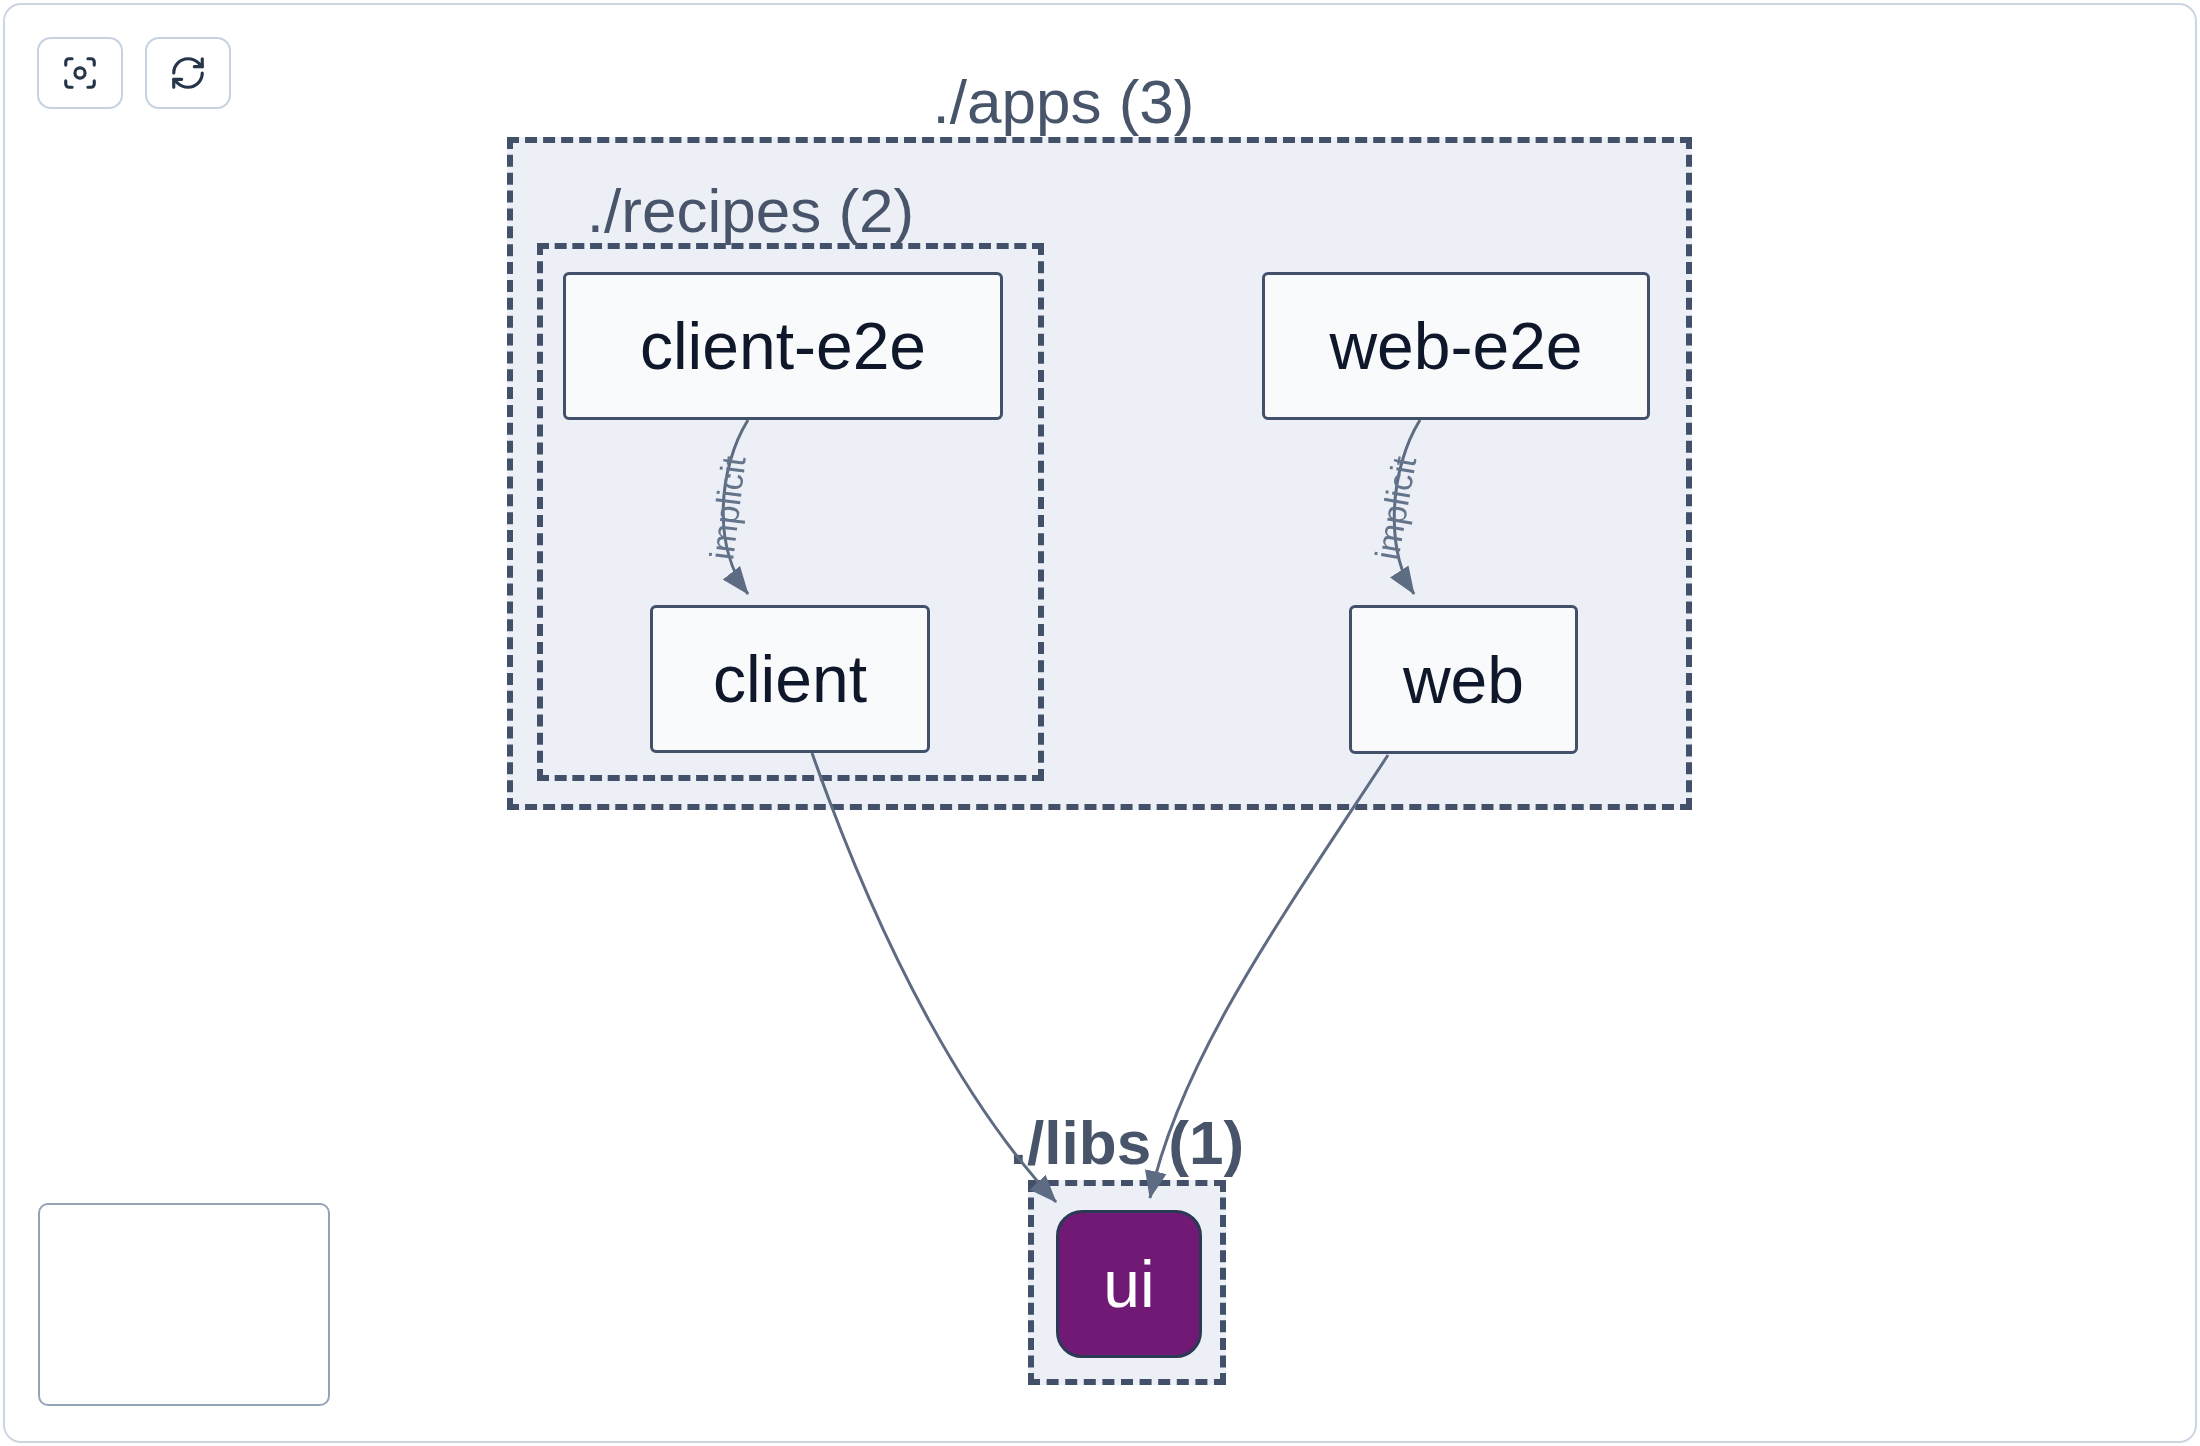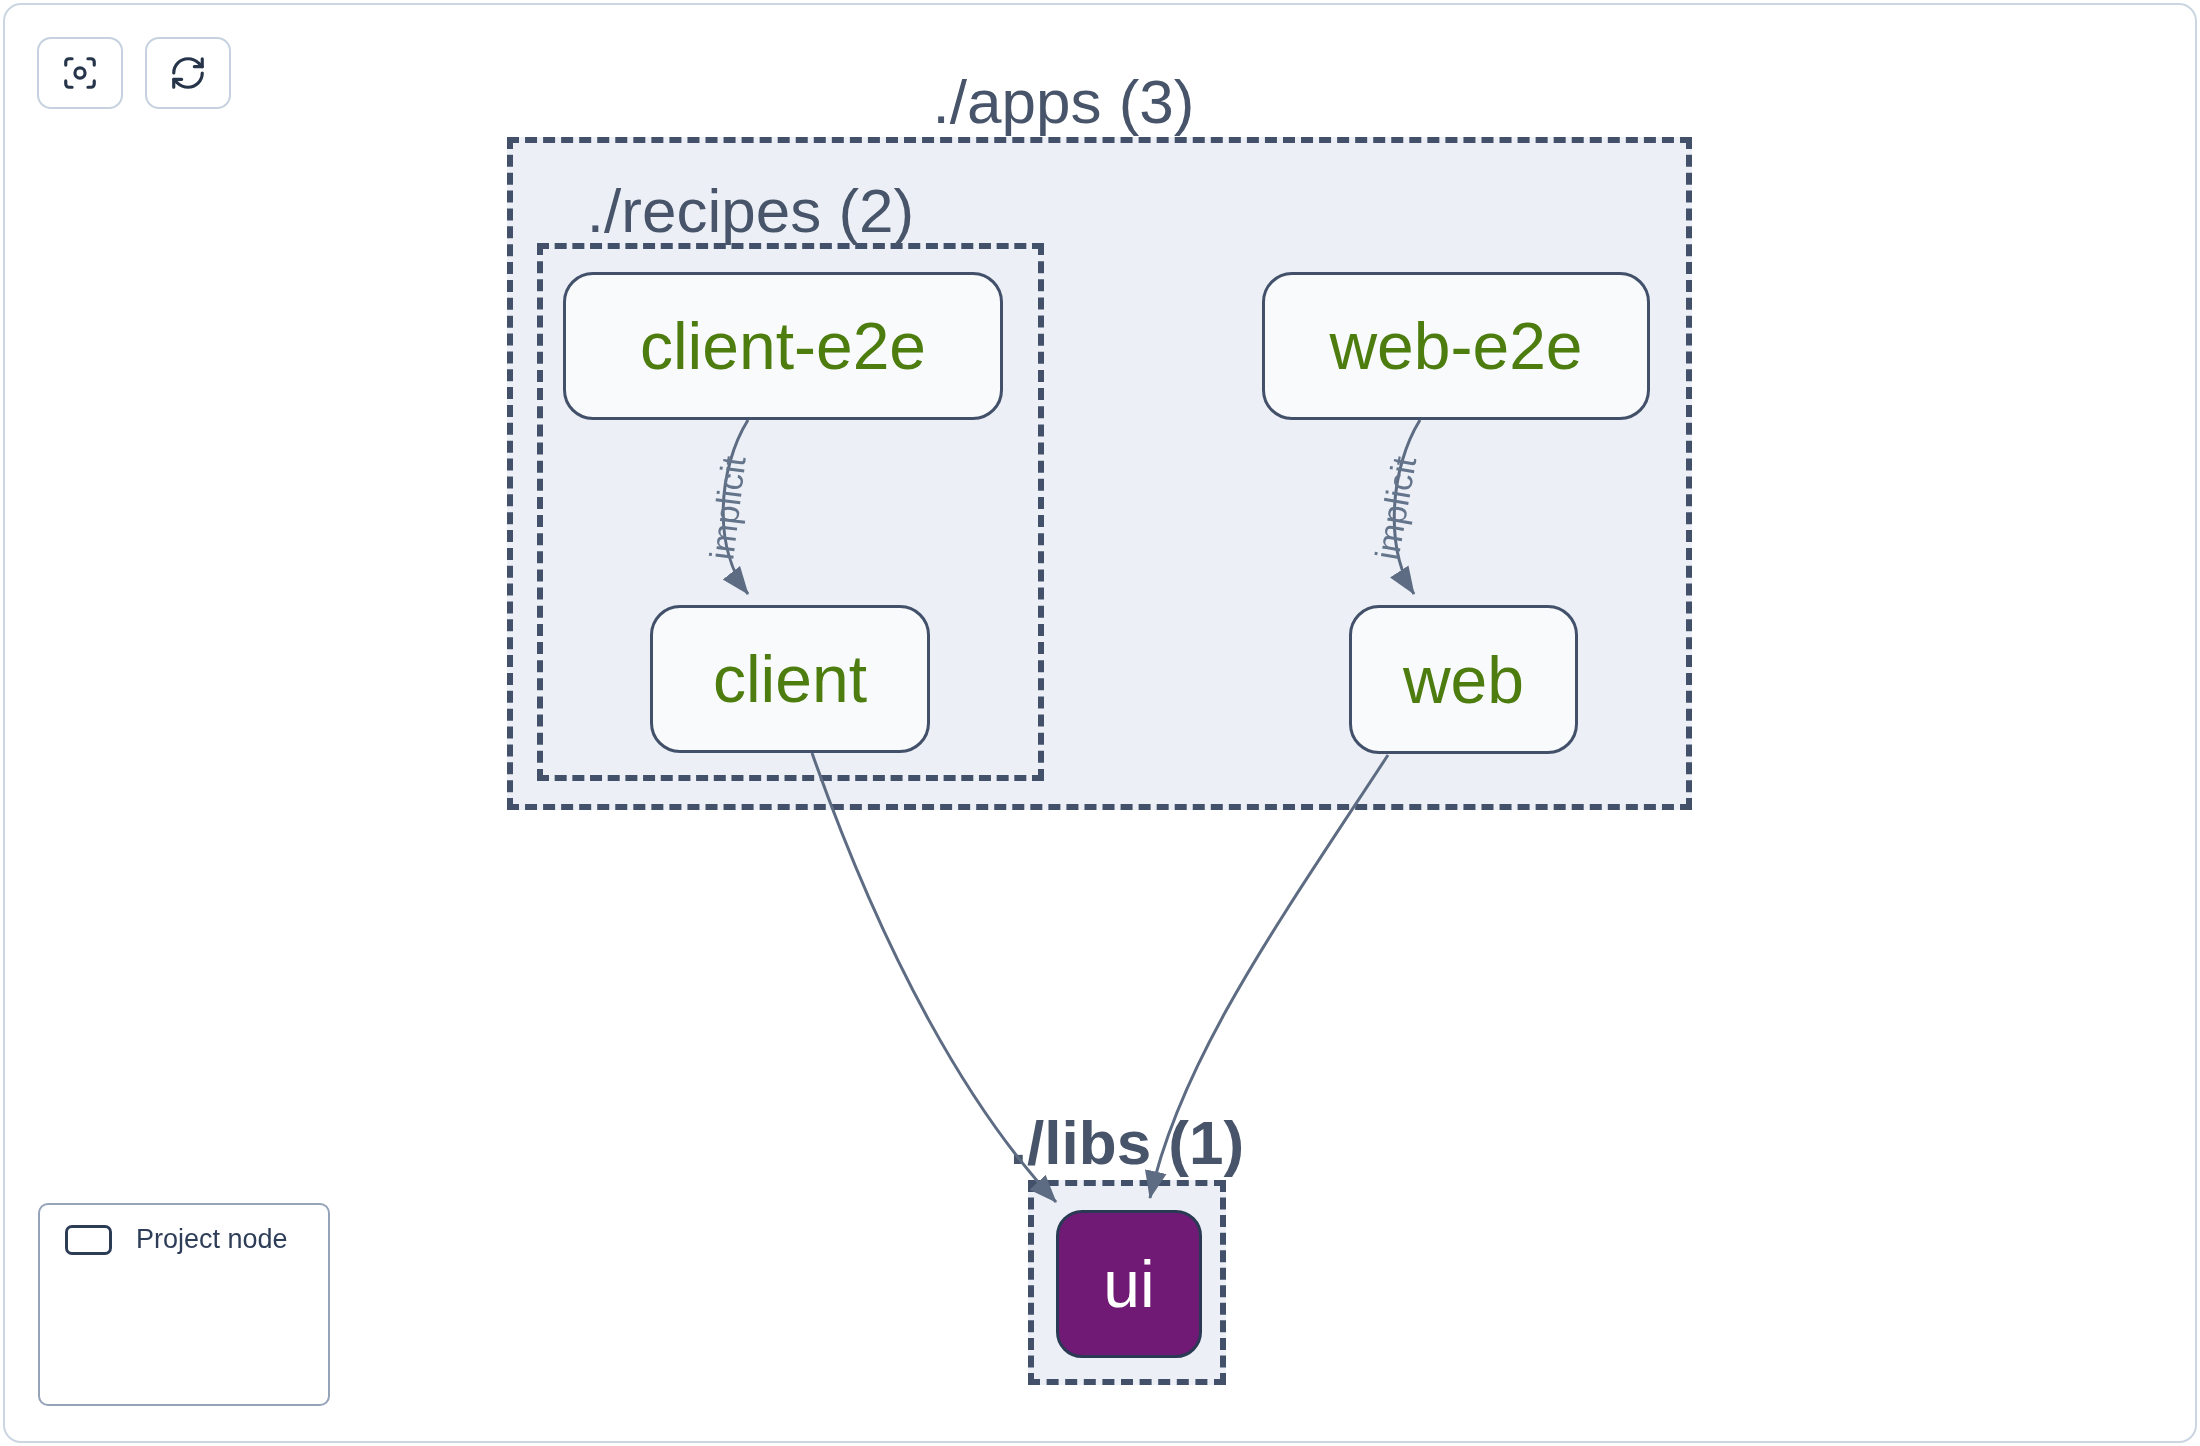--- a/index.html
+++ b/index.html
@@ -49,23 +49,23 @@
   .edge-label{
     position:absolute;
     font-size:34px;color:#64748b;white-space:nowrap;
   }
   #edge-label-1{left:728px;top:508px;transform:translate(-50%,-50%) rotate(-83deg);}
   #edge-label-2{left:1396px;top:508px;transform:translate(-50%,-50%) rotate(-80deg);}
   
   .node{
     position:absolute;box-sizing:border-box;
     background:#f8fafc;
-    border:3px solid #42506a;border-radius:30px;
+    border:3px solid #42506a;border-radius:6px;
     display:flex;align-items:center;justify-content:center;
-    font-size:66px;color:#4d7c0f;
+    font-size:66px;color:#0f172a;
     cursor:pointer;
   }
   #node-client-e2e{left:563px;top:272px;width:440px;height:148px;}
   #node-web-e2e{left:1262px;top:272px;width:388px;height:148px;}
   #node-client{left:650px;top:605px;width:280px;height:148px;}
   #node-web{left:1349px;top:605px;width:229px;height:149px;}
   #node-ui{
     left:1056px;top:1210px;width:146px;height:148px;
     background:#701a75;border-color:#2b3a54;border-radius:26px;
     color:#ffffff;
@@ -148,19 +148,13 @@
   <span>client</span>
 </div>
 <div class="node" id="node-web">
   <span>web</span>
 </div>
 <div class="node" id="node-ui">
   <span>ui</span>
 </div>
 
 <div class="legend">
-  <div class="legend-row">
-    <div class="legend-swatch">
-        <div class="sw-project"></div>
-      </div>
-    <div class="legend-text">Project node</div>
-  </div>
 </div>
 
 </body></html>

